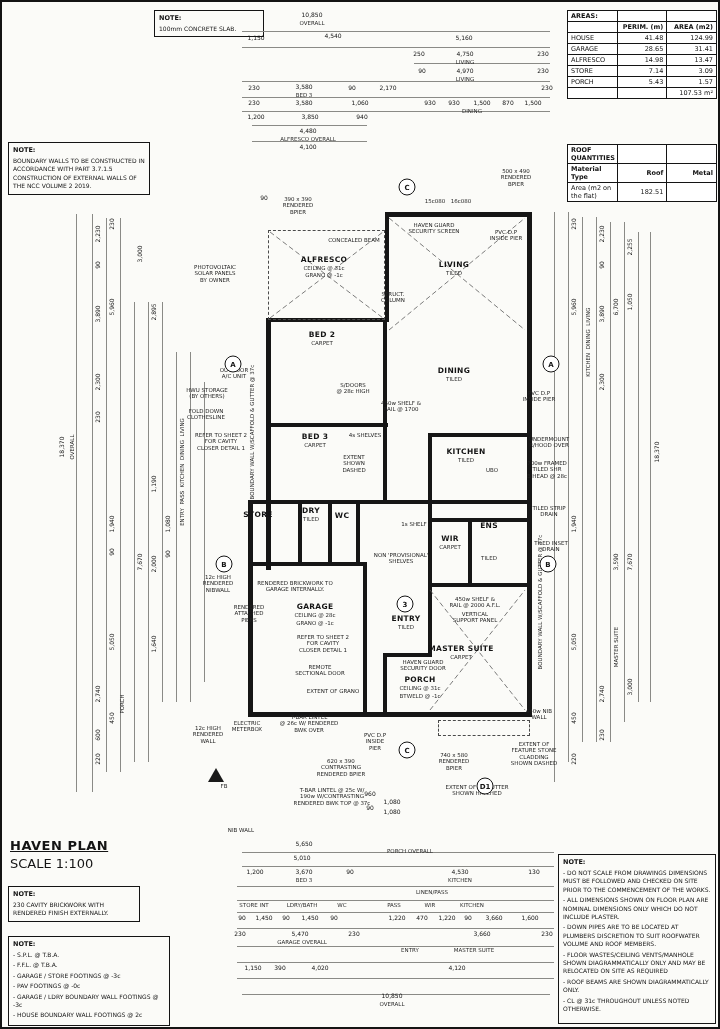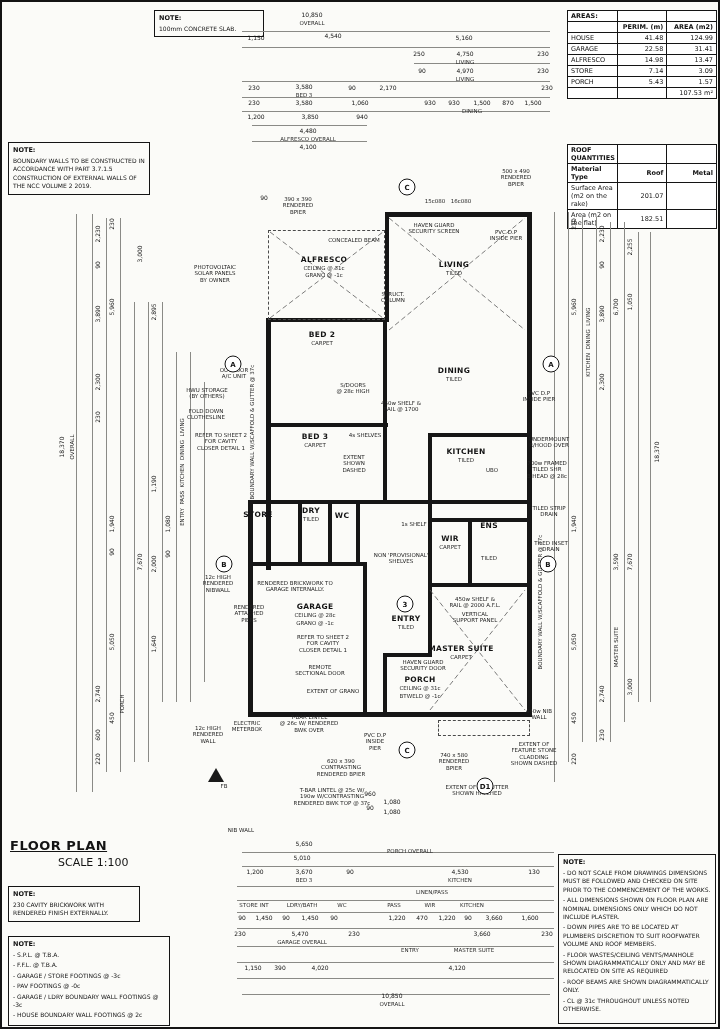--- a/index.html
+++ b/index.html
@@ -24,21 +24,21 @@
   .nb-title{font-weight:bold;font-size:6.5px;margin-bottom:2px;}
   .note-item{margin-bottom:2px;}
   
   table.dt{position:absolute;border-collapse:collapse;background:#fff;font-size:6.5px;table-layout:fixed;}
   .dt td{border:1px solid #141414;padding:1px 3px;overflow:hidden;}
   .dt tr:first-child td{font-weight:bold;}
   .dt tr:nth-child(2) td{font-weight:bold;}
   .dt td.num{text-align:right;}
   
   .plan-title{position:absolute;font-size:13px;font-weight:bold;text-decoration:underline;letter-spacing:.5px;}
-  .plan-scale{position:absolute;font-size:11px;margin-left:48px;}
+  .plan-scale{position:absolute;font-size:13px;}
   .fb-tri{position:absolute;width:0;height:0;border-left:8px solid transparent;
           border-right:8px solid transparent;border-bottom:14px solid #1a1a1a;}
   svg.roof{position:absolute;left:0;top:0;pointer-events:none;}
 </style>
 </head>
 <body>
 
 <div class="sheet">
 
   <div class="notebox" style="left:6px;top:140px;width:142px;">
@@ -62,21 +62,21 @@
           <td class="num">PERIM. (m)</td>
           <td class="num">AREA (m2)</td>
         </tr>
         <tr>
           <td>HOUSE</td>
           <td class="num">41.48</td>
           <td class="num">124.99</td>
         </tr>
         <tr>
           <td>GARAGE</td>
-          <td class="num">22.58</td>
+          <td class="num">28.65</td>
           <td class="num">31.41</td>
         </tr>
         <tr>
           <td>ALFRESCO</td>
           <td class="num">14.98</td>
           <td class="num">13.47</td>
         </tr>
         <tr>
           <td>STORE</td>
           <td class="num">7.14</td>
@@ -98,25 +98,20 @@
     <tbody>
         <tr>
           <td>ROOF QUANTITIES</td>
           <td class="num"></td>
           <td class="num"></td>
         </tr>
         <tr>
           <td>Material Type</td>
           <td class="num">Roof</td>
           <td class="num">Metal</td>
-        </tr>
-        <tr>
-          <td>Surface Area (m2 on the rake)</td>
-          <td class="num">201.07</td>
-          <td class="num"></td>
         </tr>
         <tr>
           <td>Area (m2 on the flat)</td>
           <td class="num">182.51</td>
           <td class="num"></td>
         </tr>
       </tbody>
   </table>
 
   <div id="plan" style="position:absolute;left:0;top:0;width:720px;height:1029px;">
@@ -457,21 +452,21 @@
       <div class="marker" style="left: 222px; top: 562px;">B</div>
       <div class="marker" style="left: 546px; top: 562px;">B</div>
       <div class="marker" style="left: 405px; top: 185px;">C</div>
       <div class="marker" style="left: 405px; top: 748px;">C</div>
       <div class="marker" style="left: 483px; top: 762px; margin-top: 22px;">D1</div>
       <div class="marker" style="left: 403px; top: 602px;">3</div>
     </div>
 
   <div class="fb-tri" style="left:206px;top:766px;"></div>
 
-  <div class="plan-title" style="left:8px;top:836px;">FLOOR PLAN</div>
+  <div class="plan-title" style="left:8px;top:836px;">HAVEN PLAN</div>
   <div class="plan-scale" style="left:8px;top:854px;">SCALE 1:100</div>
 
   <div class="notebox" style="left:6px;top:884px;width:132px;">
     <div class="nb-title">NOTE:</div>
     <div>230 CAVITY BRICKWORK WITH RENDERED FINISH EXTERNALLY.</div>
   </div>
   <div class="notebox" style="left:6px;top:934px;width:162px;">
     <div class="nb-title">NOTE:</div>
     <div>
         <div class="note-item">-  S.P.L. @ T.B.A.</div>

